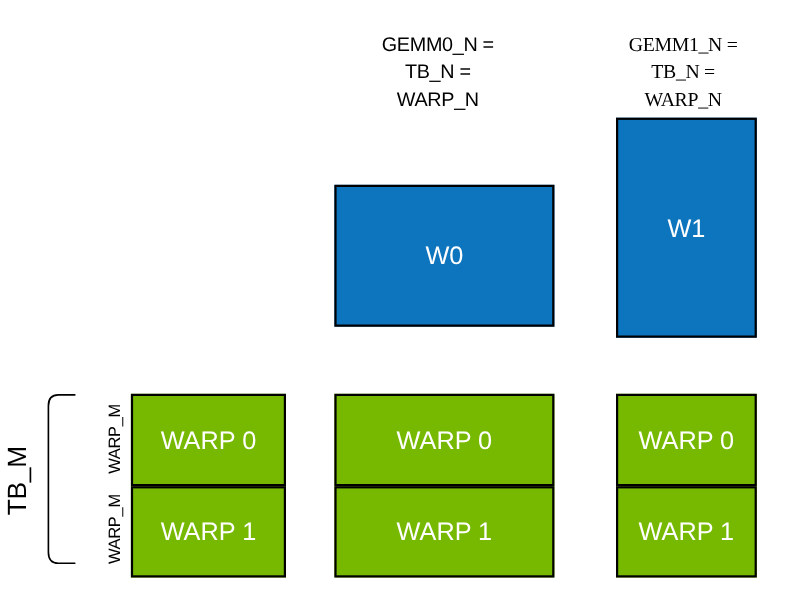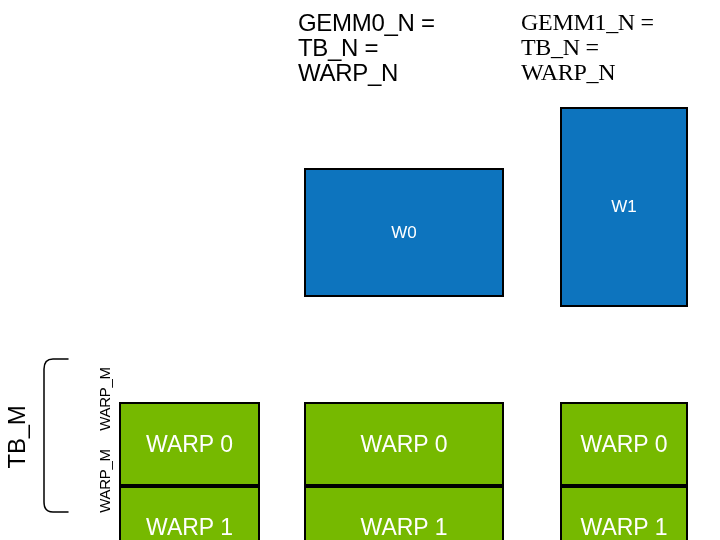--- a/index.html
+++ b/index.html
@@ -18,61 +18,62 @@
   .canvas {
     position: relative;
     width: 720px;
     height: 540px;
     background: #ffffff;
     overflow: hidden;
   }
   
   .top-label {
     position: absolute;
-    top: 10px;
+    top: 28px;
     width: 200px;
-    font-size: 24px;
+    text-align: center;
+    font-size: 18px;
     line-height: 25px;
     letter-spacing: -0.3px;
     color: var(--label-text);
     white-space: nowrap;
   }
   .top-label.first  { left: 298px; }
   .top-label.second { left: 521px; font-family: Liberation Serif, serif; }
 
   
   .blue-box {
     position: absolute;
     background: var(--blue);
     border: 2.5px solid var(--outline);
     display: flex;
     align-items: center;
     justify-content: center;
     color: var(--box-text);
-    font-size: 17px;
+    font-size: 23px;
   }
   .blue-box.w0 { left: 304px; top: 168px; width: 200px; height: 129px; text-align: center; }
   .blue-box.w1 { left: 560px; top: 107px; width: 128px; height: 200px; }
 
   
   .warp-col { position: absolute; top: 358px; }
   .warp-col.c0 { left: 119px; width: 141px; }
   .warp-col.c1 { left: 304px; width: 200px; }
   .warp-col.c2 { left: 560px; width: 128px; }
   .warp-cell {
     width: 100%;
     background: var(--green);
     border: 2.5px solid var(--outline);
     display: flex;
     align-items: center;
     justify-content: center;
     color: var(--box-text);
     font-size: 23px;
   }
-  .warp-cell.r0 { height: 84px; margin-top: 44px; }
+  .warp-cell.r0 { height: 84px; }
   .warp-cell.r1 { height: 83px; align-items: center; }
 
   
   .rot {
     position: absolute;
     transform: rotate(-90deg);
     text-align: center;
     white-space: nowrap;
     color: var(--label-text);
   }

